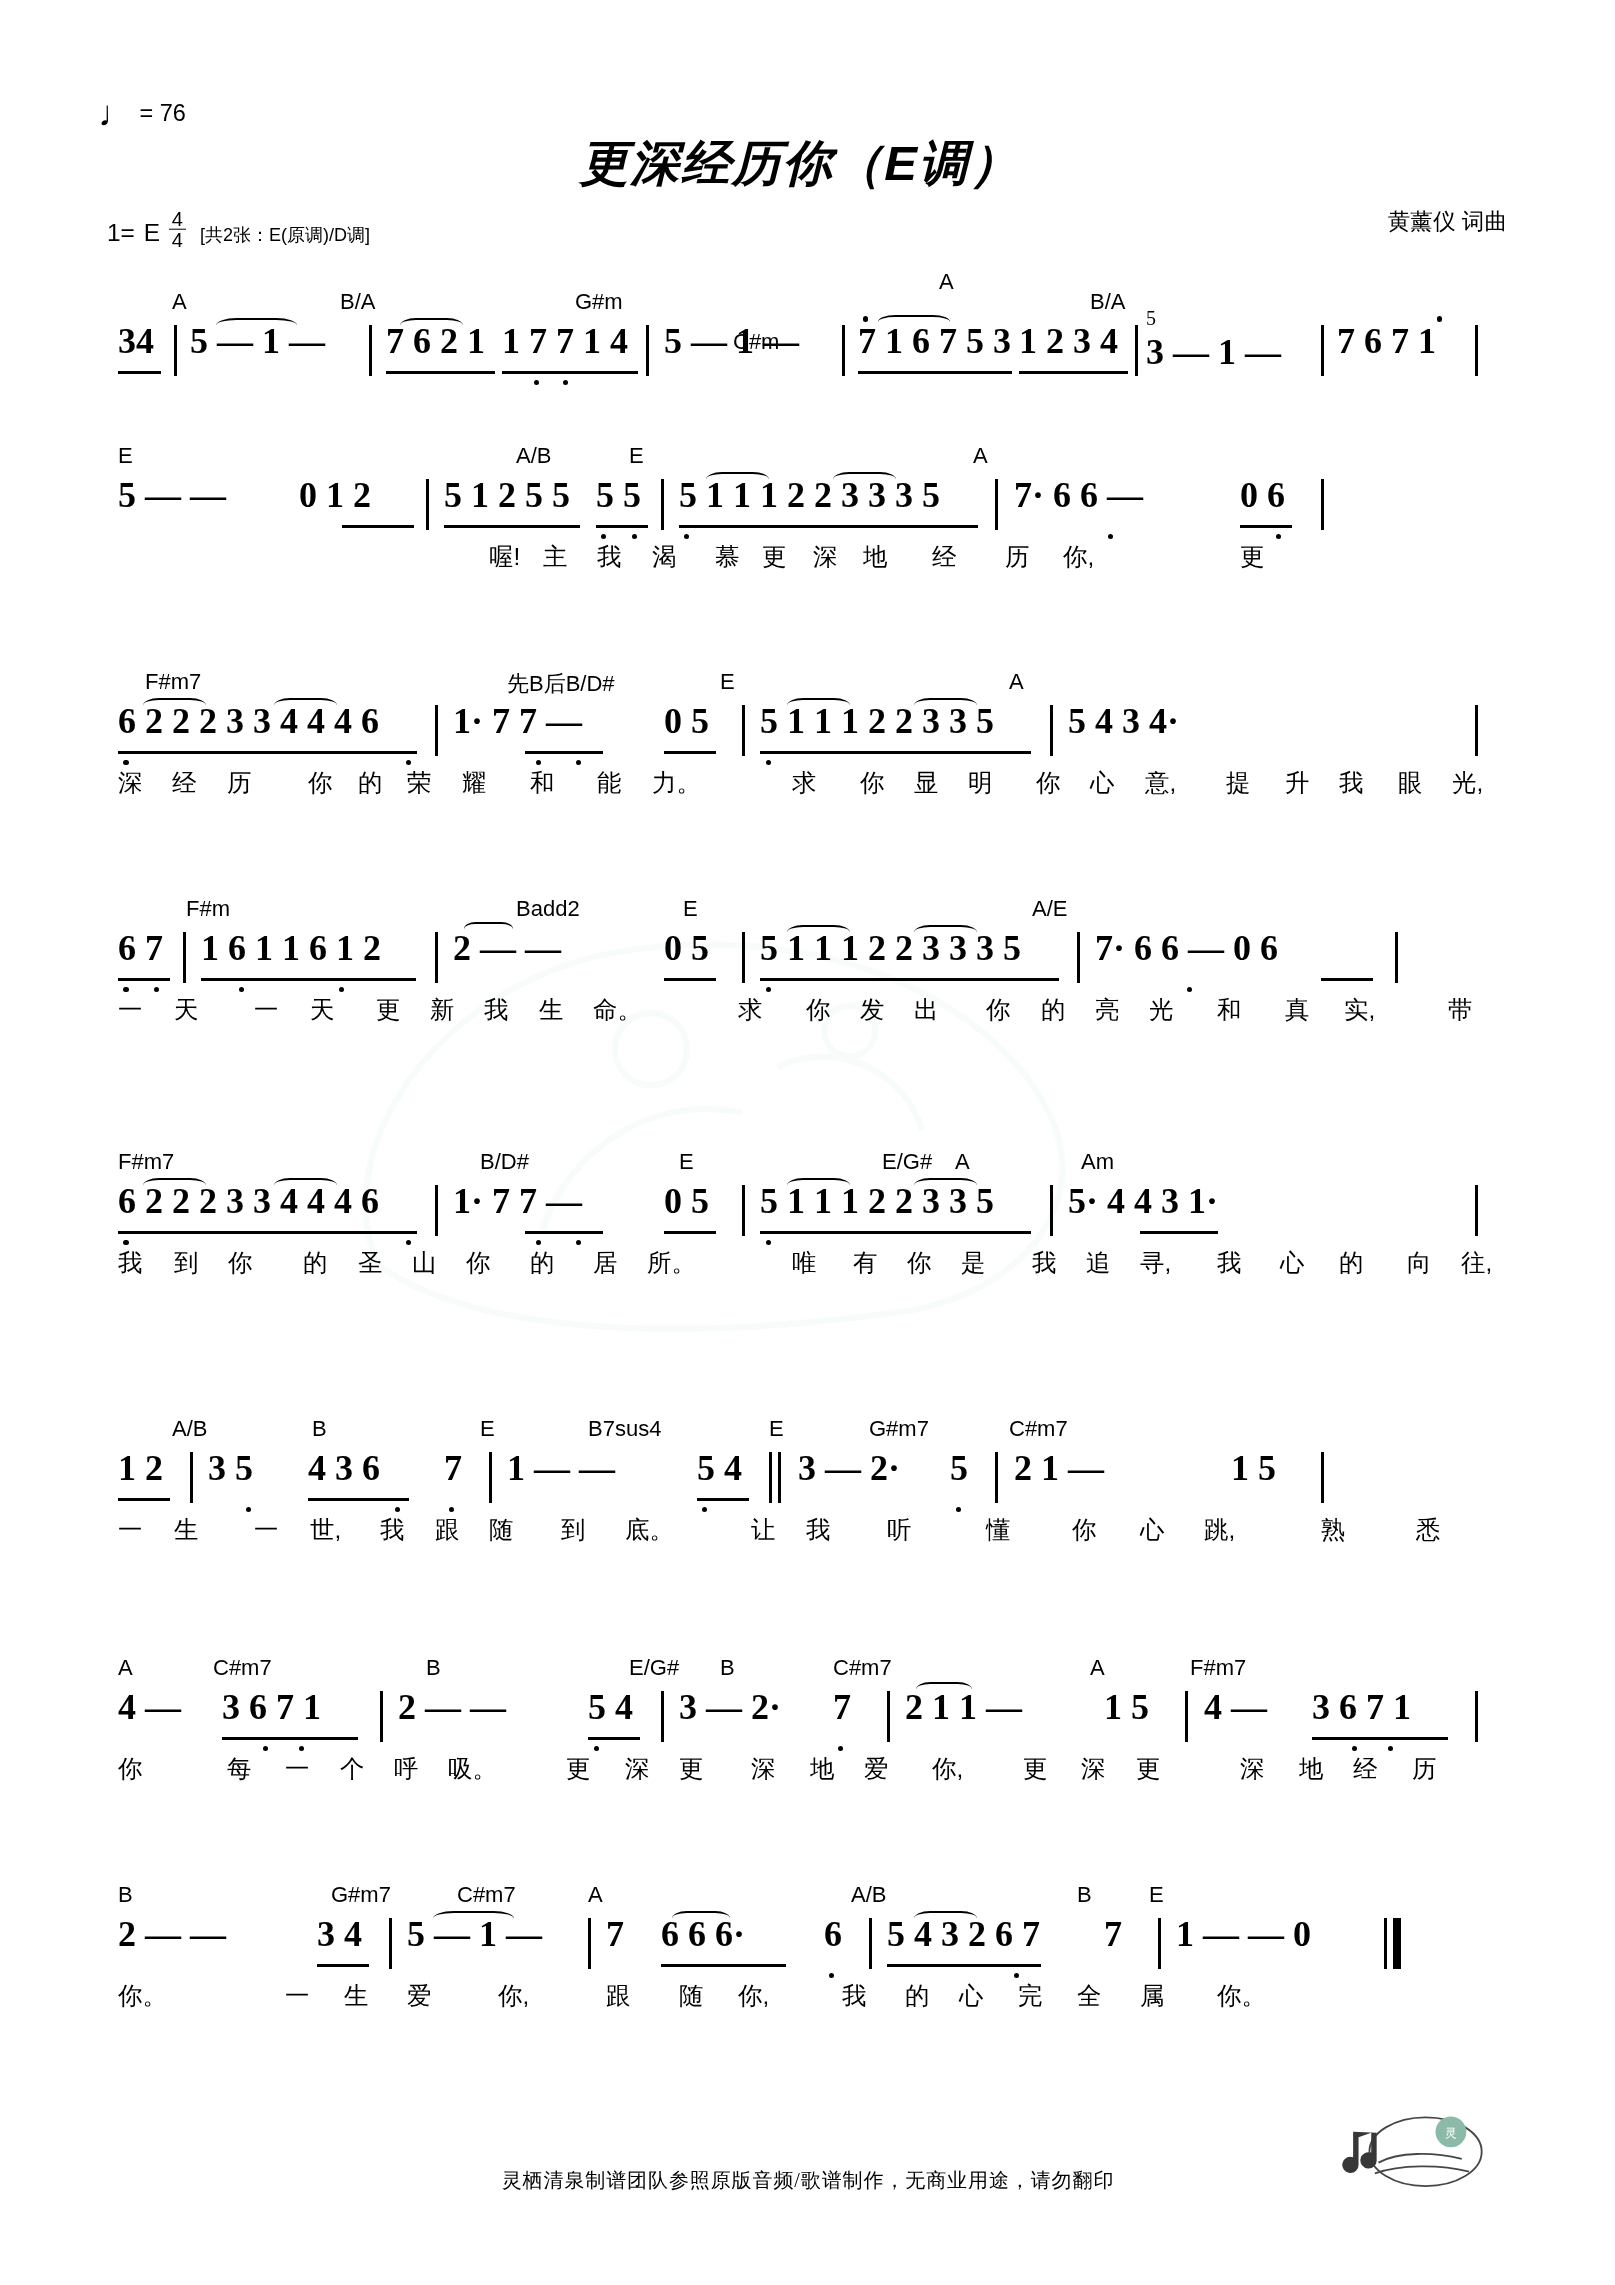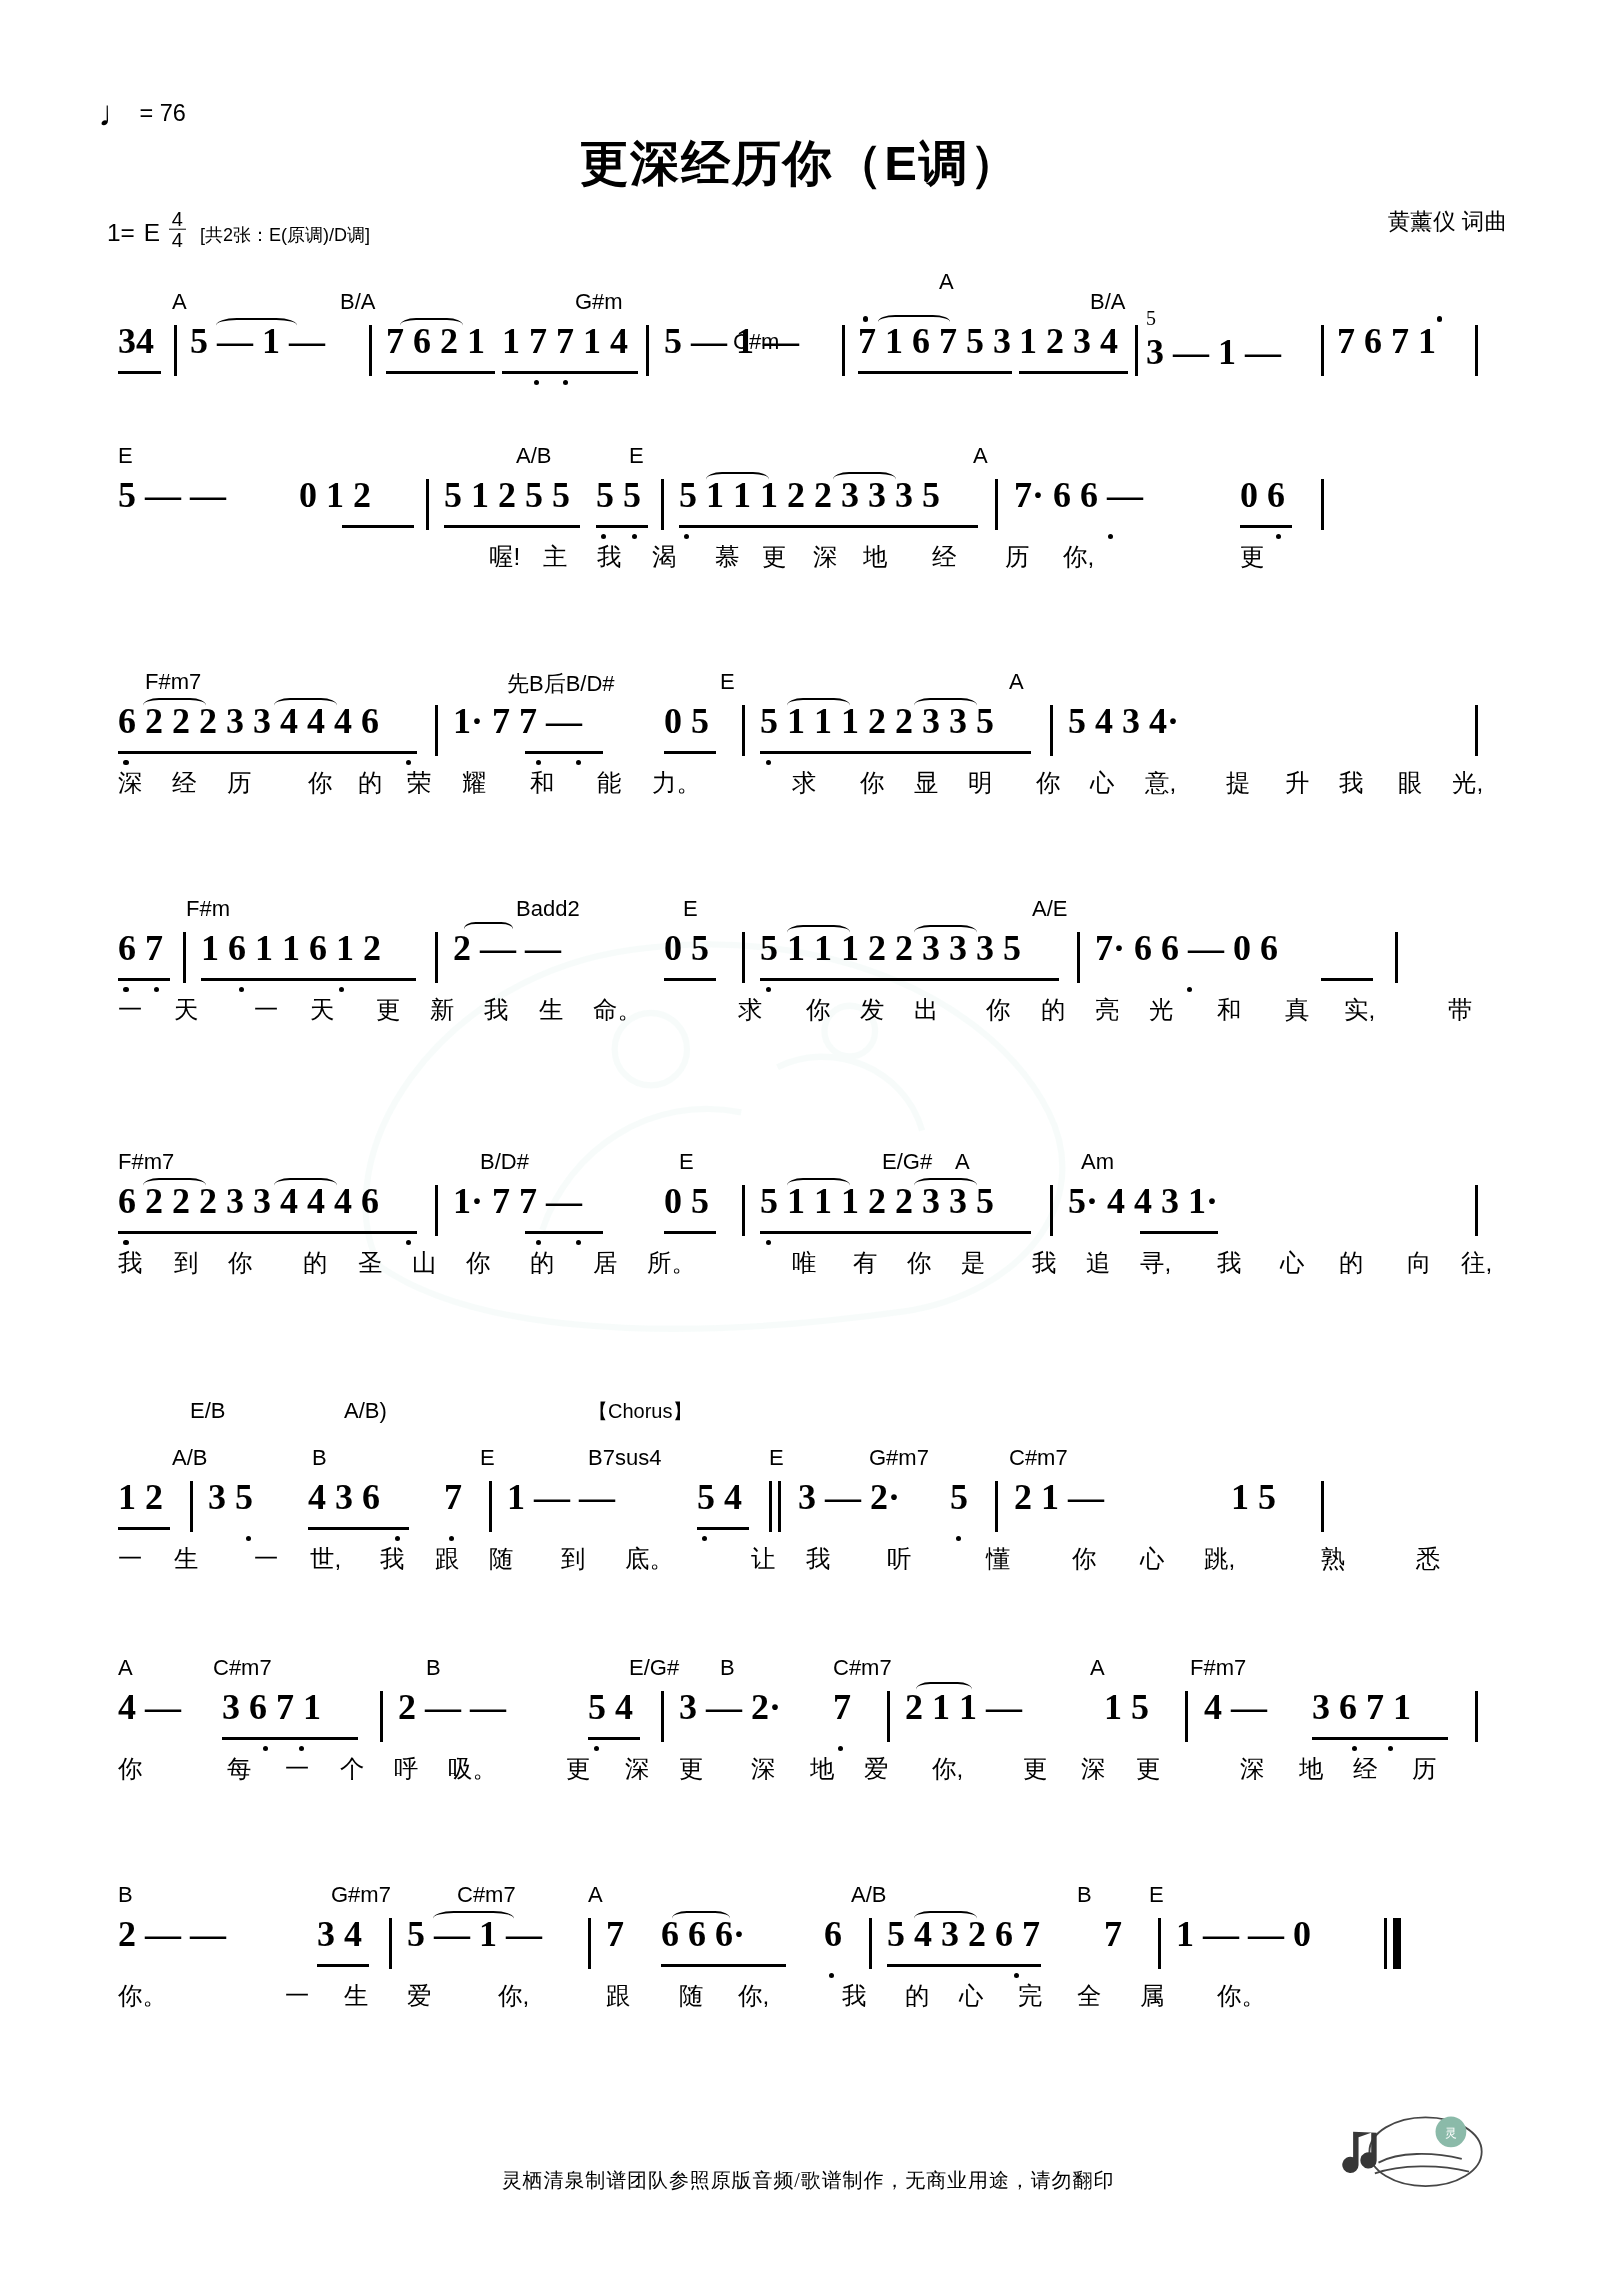--- a/index.html
+++ b/index.html
@@ -21,21 +21,21 @@
 
   
   .tempo{position:absolute;left:98px;top:100px;font-size:23.5px;display:flex;align-items:center;gap:5.4px;}
   .tempo .note{font-size:36px;line-height:25px;}
   .keyline{position:absolute;left:107px;top:206px;font-size:24.4px;display:flex;align-items:flex-end;gap:9px;}
   .frac{display:inline-block;text-align:center;line-height:1.0;font-size:20px;transform:translateY(2.7px);}
   .frac .num{display:block;border-bottom:1.8px solid #000;padding:0 2.7px;}
   .frac .den{display:block;padding:0 2.7px;}
   .keynote{font-size:24.4px;}
   .brack{font-size:18px;margin-left:5.4px;}
-  .title{position:absolute;left:0;top:131px;width:1600px;text-align:center;font-size:49px;font-weight:bold;letter-spacing:1.8px;}
+  .title{position:absolute;left:0;top:131px;width:1600px;text-align:center;font-size:49px;font-weight:bold;letter-spacing:1.8px;font-style:italic;}
   .subtitle{position:absolute;left:0;top:210px;width:1616px;text-align:center;font-size:22.6px;}
   .composer{position:absolute;right:109px;top:206px;font-size:22.6px;}
 
   
   .sys{position:absolute;left:118px;width:1384px;}
   .chordrow{position:relative;height:31px;}
   .chord{position:absolute;font-size:22px;white-space:nowrap;}
   .chord.small{font-size:18px;}
   .notesrow{position:relative;height:67px;}
   .lyricrow{position:relative;height:45px;}
@@ -347,25 +347,20 @@
       <span class="lyric" style="left:1022px;">寻,</span>
       <span class="lyric" style="left:1099px;">我</span>
       <span class="lyric" style="left:1162px;">心</span>
       <span class="lyric" style="left:1221px;">的</span>
       <span class="lyric" style="left:1289px;">向</span>
       <span class="lyric" style="left:1343px;">往,</span>
     </div>
   </div>
 
   <div class="sys" style="top:1398px;">
-    <div class="chordrow" style="height:29px;">
-      <span class="chord" style="left:72px;">E/B</span>
-      <span class="chord" style="left:226px;">A/B)</span>
-      <span class="chord" style="left:470px;font-size:20px;">【Chorus】</span>
-    </div>
     <div class="chordrow" style="margin-top:18px;">
       <span class="chord" style="left:54px;">A/B</span>
       <span class="chord" style="left:194px;">B</span>
       <span class="chord" style="left:362px;">E</span>
       <span class="chord" style="left:470px;">B7sus4</span>
       <span class="chord" style="left:651px;">E</span>
       <span class="chord" style="left:751px;">G#m7</span>
       <span class="chord" style="left:891px;">C#m7</span>
     </div>
     <div class="notesrow">

